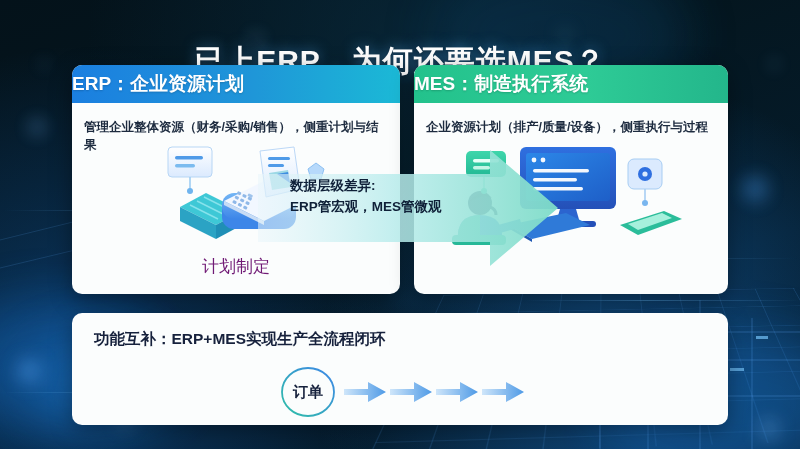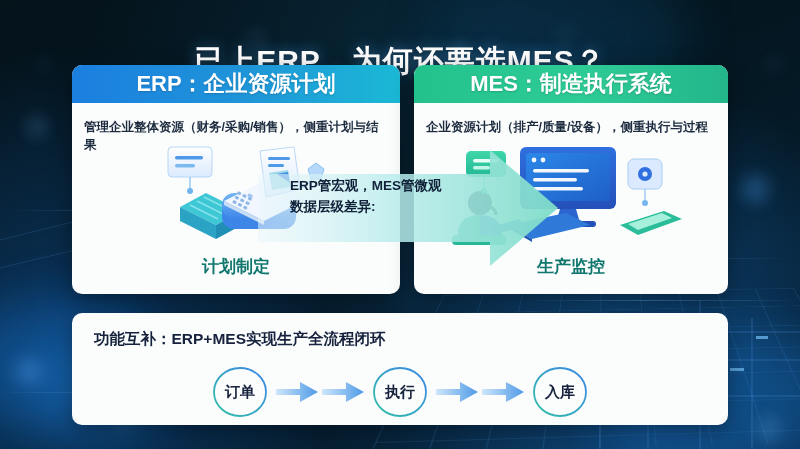--- a/index.html
+++ b/index.html
@@ -43,33 +43,33 @@
 
   
   .card{
     position:absolute;top:65px;height:229px;
     background:#fbfdfd;border-radius:10px;overflow:hidden;
     box-shadow:0 6px 22px rgba(0,0,0,.38);
   }
   #erp-card{left:72px;width:328px;}
   #mes-card{left:414px;width:314px;}
   .card-head{
-    height:38px;line-height:38px;text-align:center;
-    font-size:22px;font-weight:bold;color:#fff;
+    height:38px;line-height:38px;text-align:left;
+    font-size:19px;font-weight:bold;color:#fff;
     text-shadow:0 1px 2px rgba(0,0,0,.18);
   }
   #erp-card .card-head{background:linear-gradient(90deg,#1b7fe0 0%,#1f96d8 55%,#1bb9d6 100%);}
   #mes-card .card-head{background:linear-gradient(90deg,#23c28c 0%,#2ecb96 55%,#23b68b 100%);}
   .card-desc{
     margin-top:16px;padding:0 12px;
     font-size:12.5px;color:#1d2b3f;font-weight:bold;line-height:1.4;
   }
   .card-caption{
     position:absolute;bottom:16px;left:0;width:100%;text-align:center;
-    font-size:17px;font-weight:bold;color:#0f766e;margin-top:39px;
+    font-size:17px;font-weight:normal;color:#701a75;margin-top:39px;
   }
   .illus{position:absolute;left:0;width:100%;top:80px;height:100px;}
 
   
   #center-arrow{position:absolute;left:258px;top:150px;width:300px;height:116px;}
   .arrow-text{
     position:absolute;left:32px;top:26px;width:215px;
     font-size:13.5px;font-weight:bold;color:#0f2038;line-height:1.55;
   }
 
@@ -297,37 +297,36 @@
           <circle cx="231" cy="58" r="3" fill="#79b6ef"></circle>
         </g>
 
         <g transform="translate(206,66)">
           <path d="M0 14 L44 0 L62 8 L18 24 Z" fill="#2bbd9a"></path>
           <path d="M8 13 L42 2 L52 7 L18 19 Z" fill="#a6f0dc"></path>
         </g>
       </svg>
     </div>
 
-    <div class="card-caption">生产监控</div>
   </div>
 
   <div id="center-arrow">
     <svg viewBox="0 0 300 116" width="300" height="116">
       <defs>
         <linearGradient id="gArrowBand" x1="0" y1="0" x2="1" y2="0">
           <stop offset="0" stop-color="#e9f6fb" stop-opacity="0.55"></stop>
           <stop offset="45%" stop-color="#b9ecec" stop-opacity="0.85"></stop>
           <stop offset="100%" stop-color="#7ddcc8" stop-opacity="0.95"></stop>
         </linearGradient>
       </defs>
       <path d="M0 24 L232 24 L232 0 L300 58 L232 116 L232 92 L0 92 Z" fill="url(#gArrowBand)"></path>
     </svg>
     <div class="arrow-text">
+      <div>数据层级差异:</div>
       <div>ERP管宏观，MES管微观</div>
-      <div>数据层级差异:</div>
     </div>
   </div>
 
   <div id="bottom-panel">
     <div id="bottom-title">功能互补：ERP+MES实现生产全流程闭环</div>
 
     <div id="flow">
 
       <div class="node-wrap">
         <div class="node">
@@ -350,40 +349,24 @@
               <stop offset="100%" stop-color="#4e9ae6"></stop>
           </linearGradient>
         </defs>
         <path d="M2 10 L26 10 L26 3 L44 13 L26 23 L26 16 L2 16 Z" fill="url(#gFlowArr)"></path>
       </svg>
 
       <svg class="flow-arrow" viewBox="0 0 46 26">
         <path d="M2 10 L26 10 L26 3 L44 13 L26 23 L26 16 L2 16 Z" fill="url(#gFlowArr)"></path>
       </svg>
 
-      <div class="node-wrap">
-        <div class="node">
-          <svg viewBox="0 0 68 52" width="68" height="52">
-            <ellipse cx="34" cy="26" rx="26" ry="24" fill="none" stroke="url(#gRing)" stroke-width="1.8"></ellipse>
-          </svg>
-          <span>执行</span>
-        </div>
-      </div>
       <svg class="flow-arrow" viewBox="0 0 46 26">
         <path d="M2 10 L26 10 L26 3 L44 13 L26 23 L26 16 L2 16 Z" fill="url(#gFlowArr)"></path>
       </svg>
 
       <svg class="flow-arrow" viewBox="0 0 46 26">
         <path d="M2 10 L26 10 L26 3 L44 13 L26 23 L26 16 L2 16 Z" fill="url(#gFlowArr)"></path>
       </svg>
 
-      <div class="node-wrap">
-        <div class="node">
-          <svg viewBox="0 0 68 52" width="68" height="52">
-            <ellipse cx="34" cy="26" rx="26" ry="24" fill="none" stroke="url(#gRing)" stroke-width="1.8"></ellipse>
-          </svg>
-          <span>入库</span>
-        </div>
-      </div>
     </div>
   </div>
 
 </div>
 
 </body></html>

